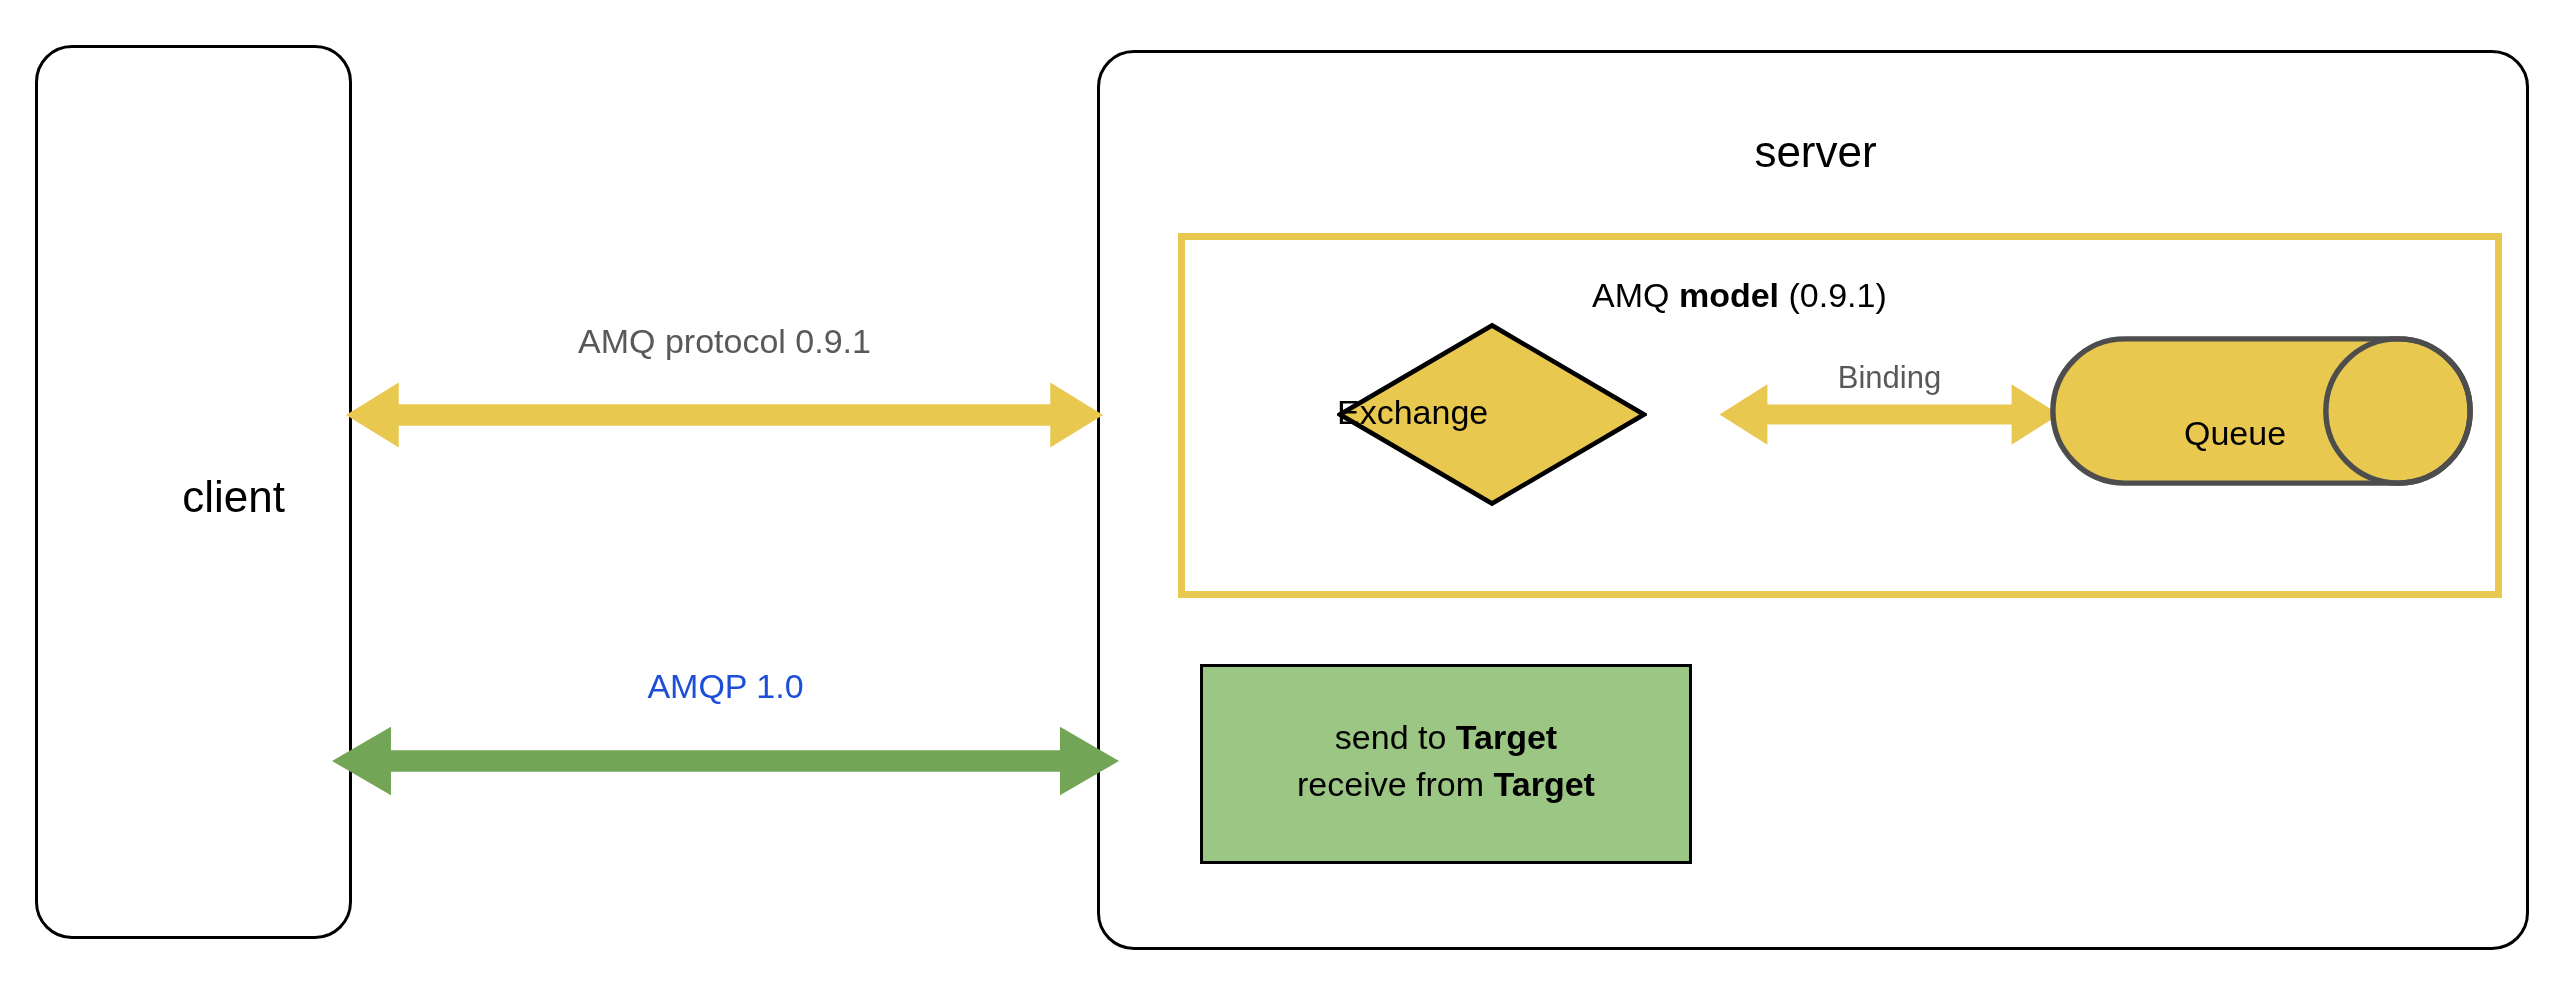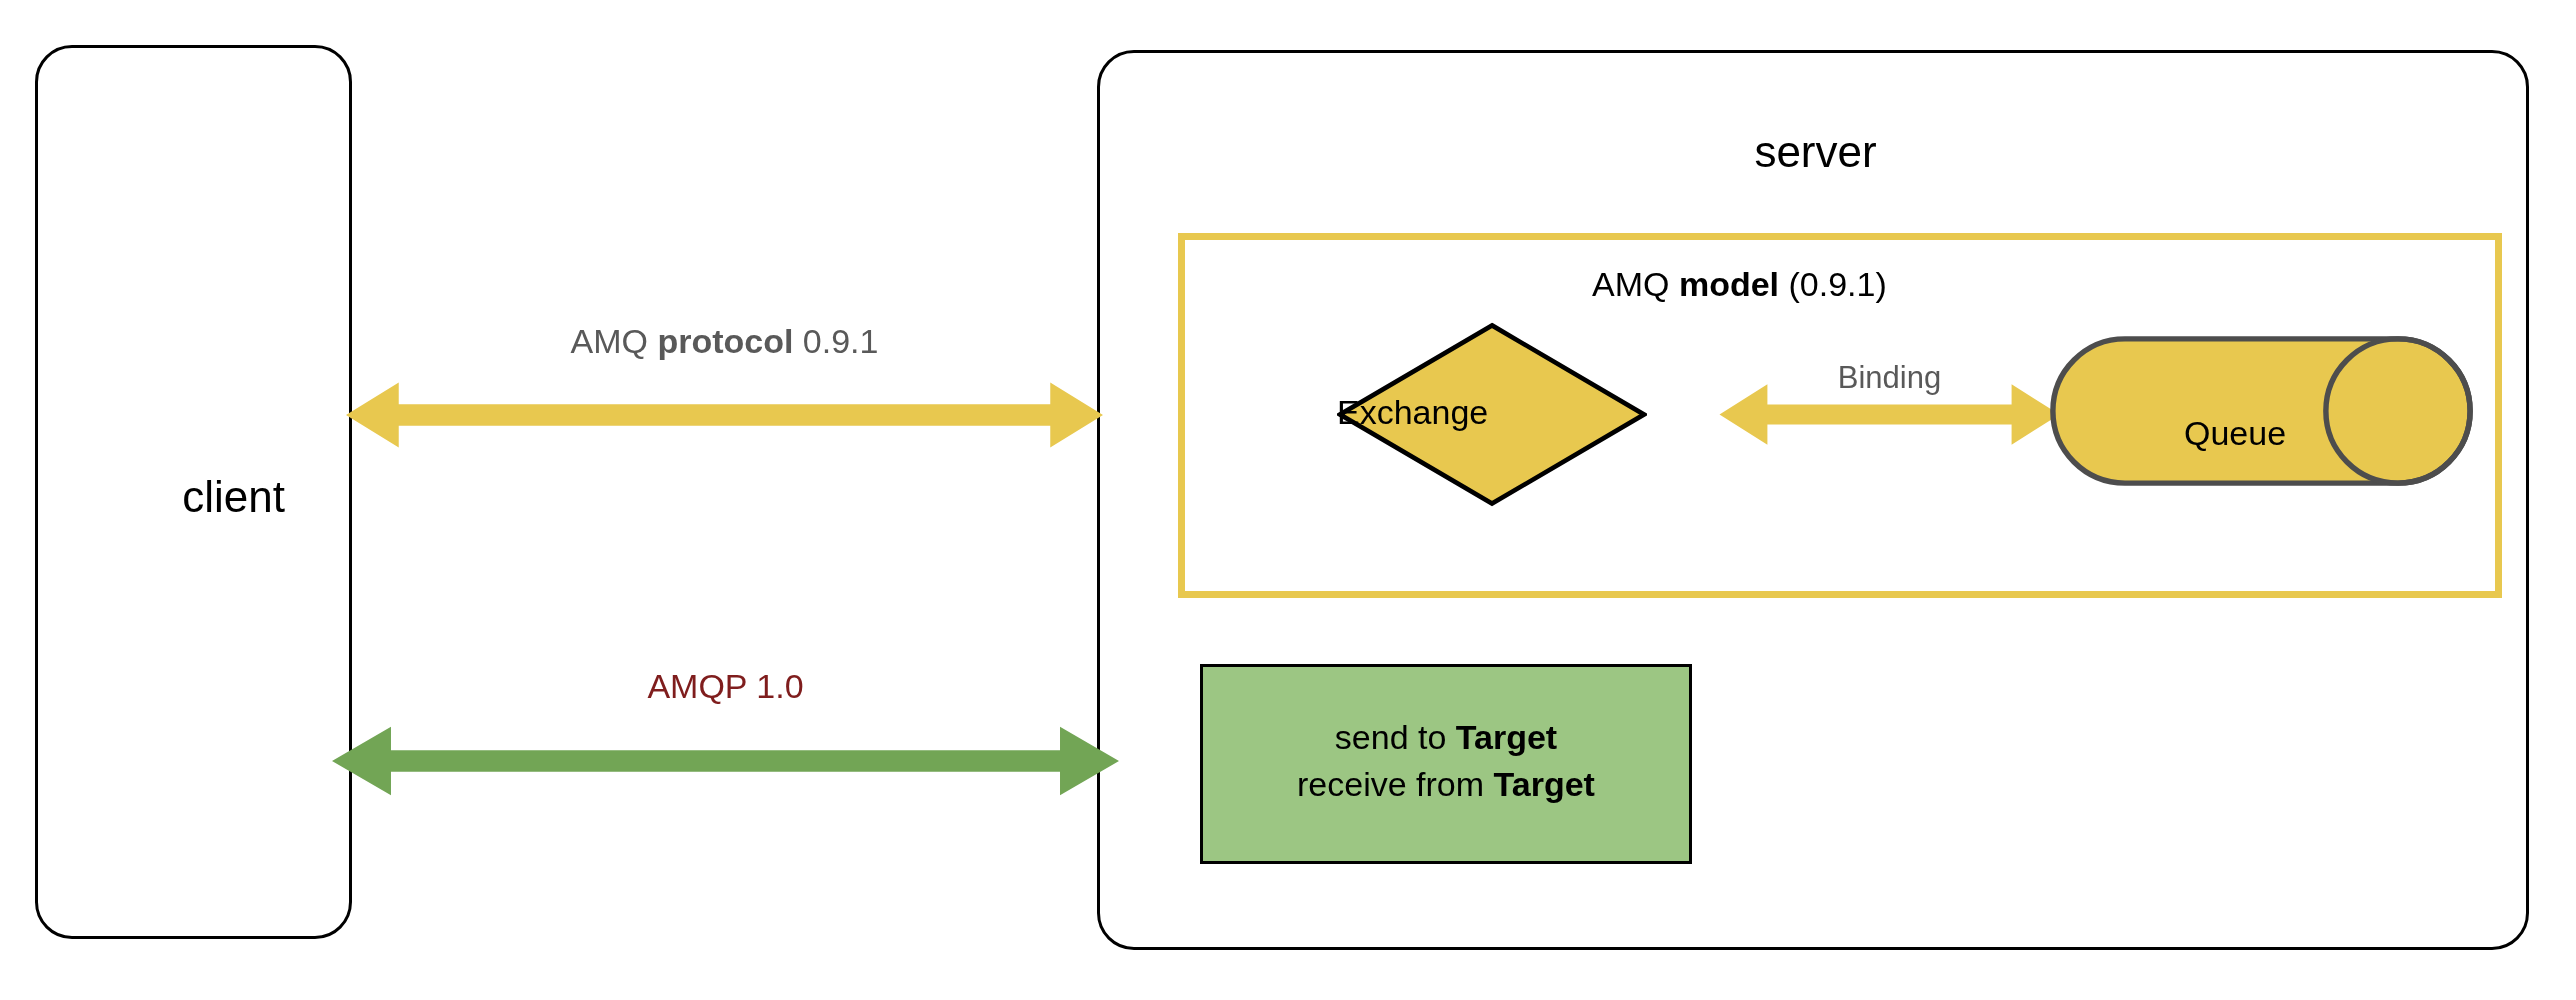--- a/index.html
+++ b/index.html
@@ -64,21 +64,21 @@
     top: 233px;
     width: 1324px;
     height: 365px;
     border: 7px solid #E8C84F;
     background: transparent;
     box-sizing: border-box;
   }
   #model-label {
     position: absolute;
     left: 1592px;
-    top: 267px;
+    top: 278px;
     width: 497px;
     font-size: 34px;
     color: #000000;
     white-space: nowrap;
     line-height: 1;
   }
   #model-label b { font-weight: bold; }
 
   
   #exchange-shape {
@@ -174,37 +174,37 @@
     position: absolute;
     left: 346px;
     top: 324px;
     width: 757px;
     text-align: center;
     font-size: 34px;
     color: #595959;
     line-height: 1;
     white-space: nowrap;
   }
-  #amq-protocol-label b { font-weight: bold; text-align: right; }
+  #amq-protocol-label b { font-weight: normal; text-align: right; }
 
   #amqp-arrow {
     position: absolute;
     left: 332px;
     top: 722px;
     width: 787px;
     height: 78px;
   }
   #amqp-label {
     position: absolute;
     left: 332px;
     top: 669px;
     width: 787px;
     text-align: center;
     font-size: 34px;
-    color: #7f1d1d;
+    color: #1d4ed8;
     line-height: 1;
     white-space: nowrap;
   }
 </style>
 </head>
 <body>
 
 <div id="canvas">
 
   <div id="client-box" class="rounded-box"></div>

